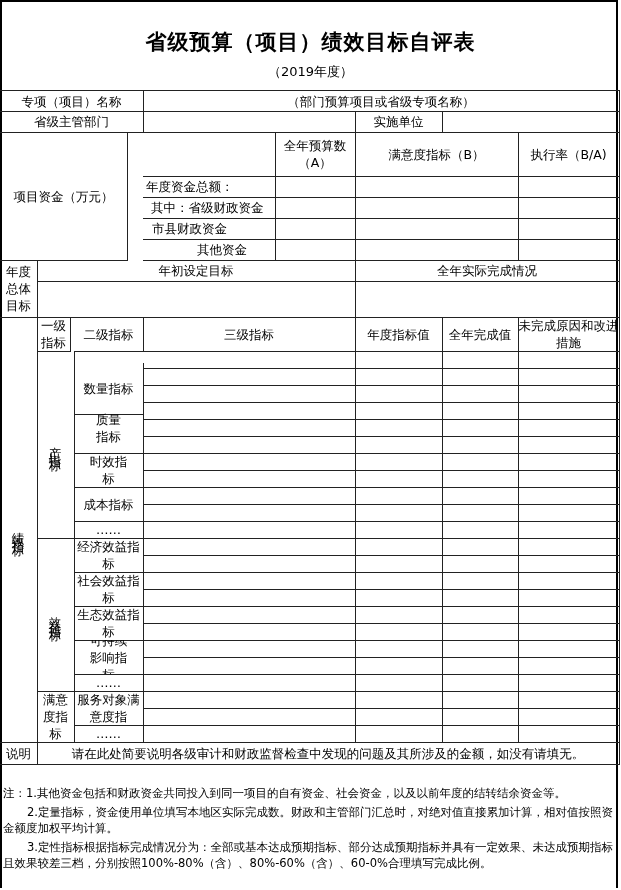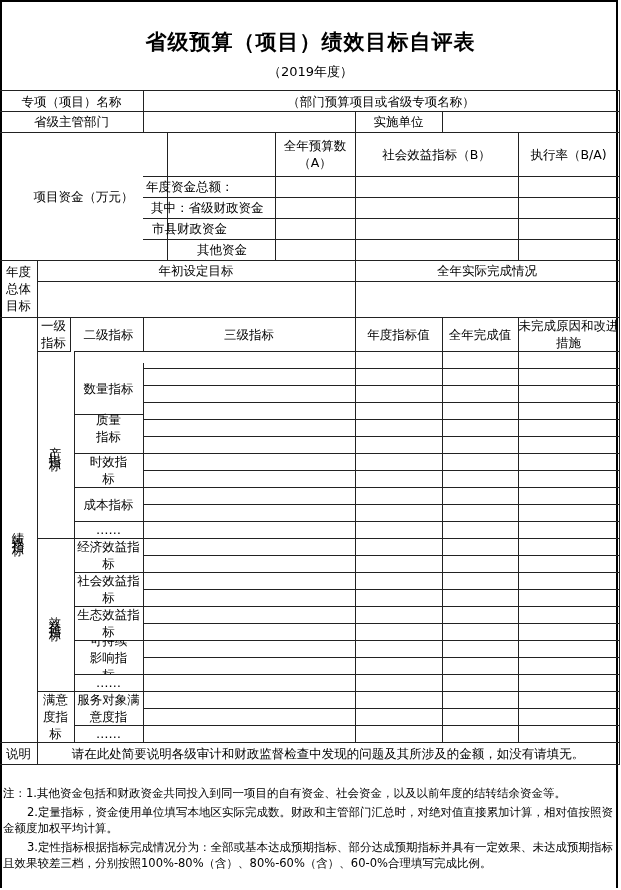--- a/index.html
+++ b/index.html
@@ -28,24 +28,24 @@
 <div class="title">省级预算（项目）绩效目标自评表</div>
 <div class="subtitle">（2019年度）</div>
 
 <div id="grid">
     <div class="cell" style="left: 0px; top: 90px; width: 144px; height: 22px; border-top: 1px solid rgb(34, 34, 34);">专项（项目）名称</div>
     <div class="cell" style="left: 143px; top: 90px; width: 477px; height: 22px; border-top: 1px solid rgb(34, 34, 34);">（部门预算项目或省级专项名称）</div>
     <div class="cell" style="left: 0px; top: 111px; width: 144px; height: 22px;">省级主管部门</div>
     <div class="cell" style="left: 143px; top: 111px; width: 213px; height: 22px;"></div>
     <div class="cell" style="left: 355px; top: 111px; width: 88px; height: 22px;">实施单位</div>
     <div class="cell" style="left: 442px; top: 111px; width: 178px; height: 22px;"></div>
-    <div class="cell" style="left: 0px; top: 132px; width: 168px; height: 129px;">项目资金（万元）</div>
+    <div class="cell" style="left: 0px; top: 132px; width: 128px; height: 129px;">项目资金（万元）</div>
     <div class="cell" style="left: 143px; top: 132px; width: 133px; height: 45px;"></div>
     <div class="cell" style="left: 275px; top: 132px; width: 81px; height: 45px;">全年预算数（A）</div>
-    <div class="cell" style="left: 355px; top: 132px; width: 164px; height: 45px;">社会效益指标（B）</div>
+    <div class="cell" style="left: 355px; top: 132px; width: 164px; height: 45px;">满意度指标（B）</div>
     <div class="cell" style="left: 518px; top: 132px; width: 102px; height: 45px;">执行率（B/A)</div>
     <div class="cell left" style="left: 143px; top: 176px; width: 133px; height: 22px;">年度资金总额：</div>
     <div class="cell" style="left: 275px; top: 176px; width: 81px; height: 22px;"></div>
     <div class="cell" style="left: 355px; top: 176px; width: 164px; height: 22px;"></div>
     <div class="cell" style="left: 518px; top: 176px; width: 102px; height: 22px;"></div>
     <div class="cell right" style="left: 143px; top: 197px; width: 133px; height: 22px; justify-content: flex-start; padding-left: 8px;">其中：省级财政资金</div>
     <div class="cell" style="left: 275px; top: 197px; width: 81px; height: 22px;"></div>
     <div class="cell" style="left: 355px; top: 197px; width: 164px; height: 22px;"></div>
     <div class="cell" style="left: 518px; top: 197px; width: 102px; height: 22px;"></div>
     <div class="cell right" style="left: 143px; top: 218px; width: 133px; height: 22px; padding-right: 48px;">市县财政资金</div>

